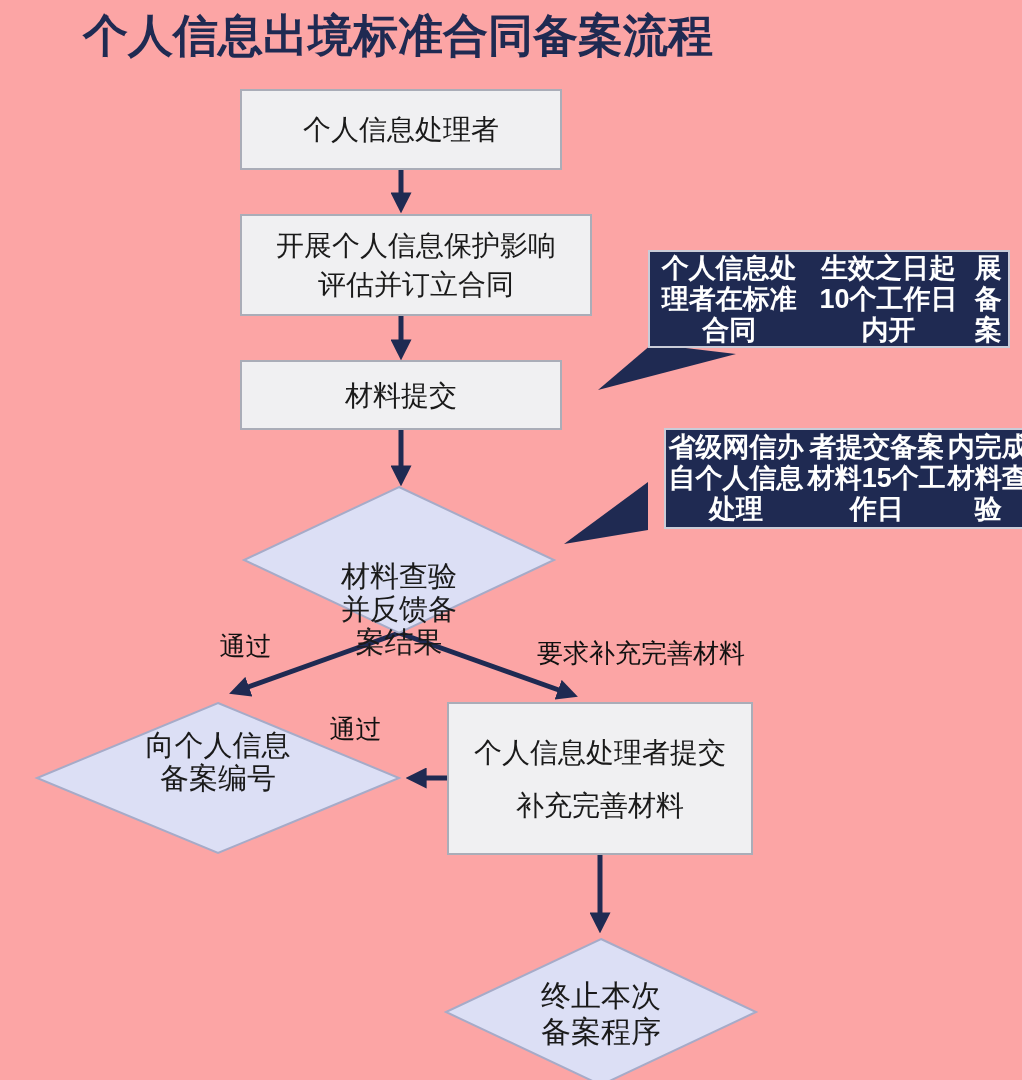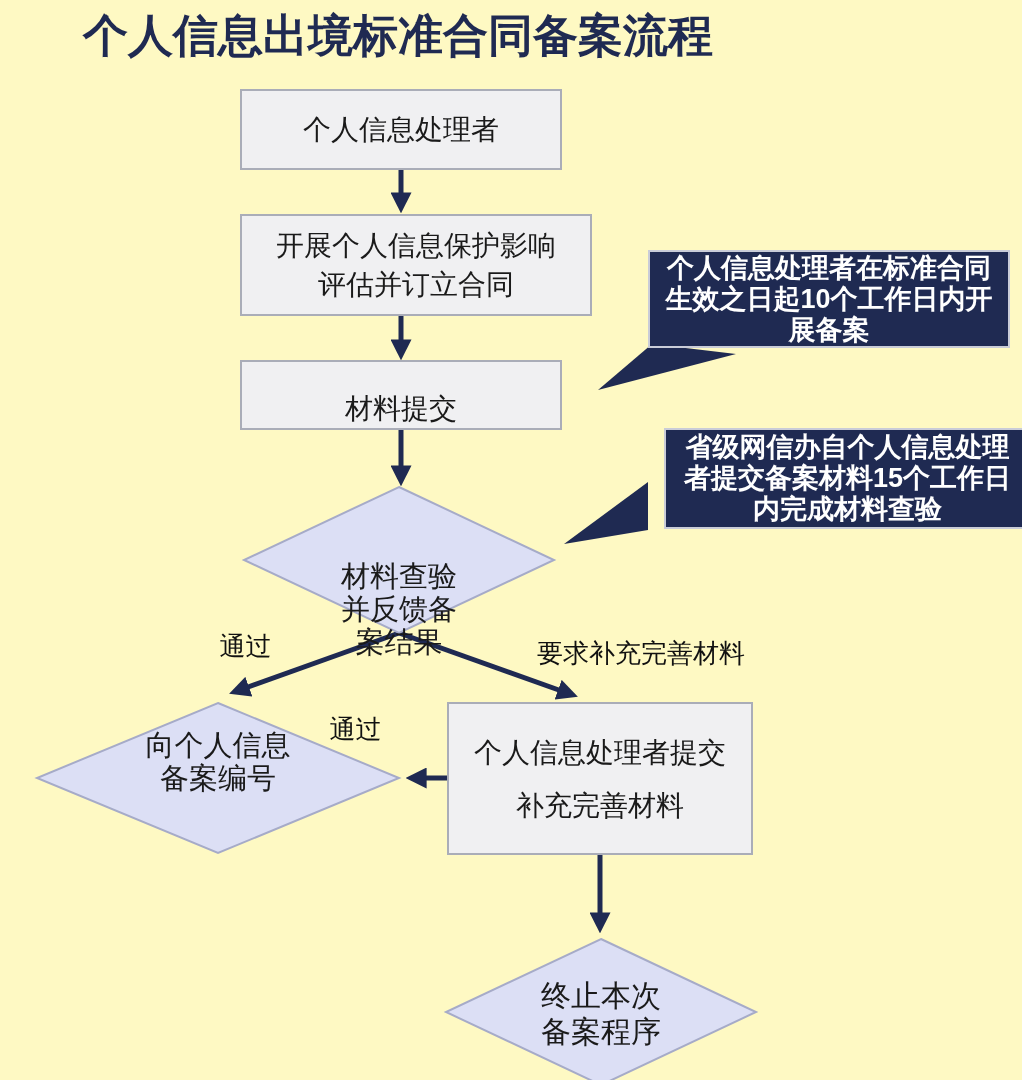--- a/index.html
+++ b/index.html
@@ -1,18 +1,18 @@
 <!DOCTYPE html>
 <html><head>
 <meta charset="utf-8">
 <style>
   html,body{margin:0;padding:0;background:#ffffff;}
   .canvas{
     position:relative;width:1022px;height:1080px;overflow:hidden;
-    background:#fef9c3;
+    background:#fca5a5;
     font-family:"Liberation Sans","DejaVu Sans",sans-serif;
     color:#1a1a1a;
   }
   .layer{position:absolute;left:0;top:0;z-index:1;}
   .title{
     position:absolute;left:83px;top:6px;z-index:3;
     font-size:45px;font-weight:700;color:#1F2A52;letter-spacing:0px;
     white-space:nowrap;
   }
   .node{
@@ -21,21 +21,21 @@
     display:flex;flex-direction:column;align-items:center;justify-content:center;
     font-size:28px;line-height:39px;text-align:center;box-sizing:border-box;
   }
   .diamond-text{
     position:absolute;z-index:2;text-align:center;
     font-size:29px;line-height:33px;
   }
   .callout{
     position:absolute;z-index:2;
     background:#1F2A52;border:2px solid #C9CCD8;box-sizing:border-box;
-    display:flex;flex-direction:column;align-items:center;justify-content:center;
+    display:flex;flex-direction:row;align-items:center;justify-content:center;
     color:#ffffff;font-size:27px;line-height:31px;font-weight:700;text-align:center;
   }
   .edge-label{
     position:absolute;z-index:3;font-size:26px;line-height:30px;
     text-align:center;color:#111111;white-space:nowrap;
   }
   .edge-line{stroke:#1F2A52;stroke-width:5;fill:none;}
   .diamond-shape{fill:#DCDFF5;stroke:#A6ABC8;stroke-width:2;}
   .tail-shape{fill:#1F2A52;stroke:none;}
 </style>
@@ -74,21 +74,21 @@
 
   <div class="node" style="left:240px;top:89px;width:322px;height:81px;">
     <div>个人信息处理者</div>
   </div>
 
   <div class="node" style="left:240px;top:214px;width:352px;height:102px;">
     <div>开展个人信息保护影响</div>
     <div>评估并订立合同</div>
   </div>
 
-  <div class="node" style="left:240px;top:360px;width:322px;height:70px;justify-content:flex-end;">
+  <div class="node" style="left:240px;top:360px;width:322px;height:70px;">
     <div>材料提交</div>
   </div>
 
   <div class="node" style="left:447px;top:702px;width:306px;height:153px;gap:14px;">
     <div>个人信息处理者提交</div>
     <div>补充完善材料</div>
   </div>
 
   <div class="diamond-text" style="left:309px;top:512px;width:180px;margin-top:48px;">
     <div>材料查验</div>

